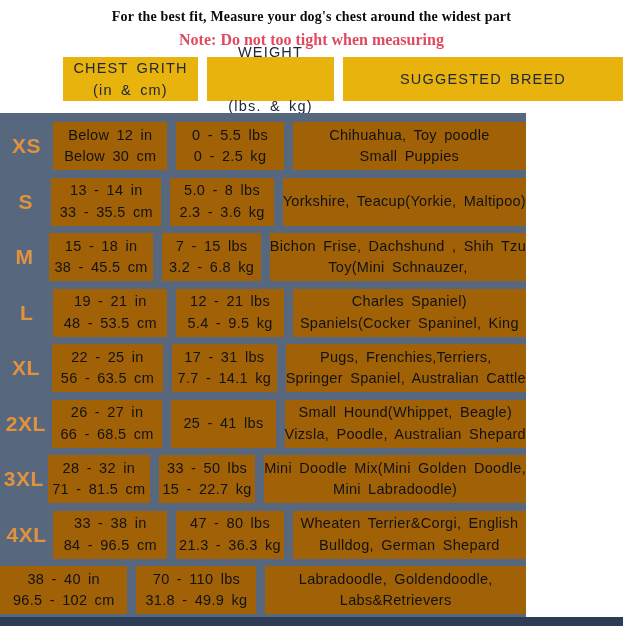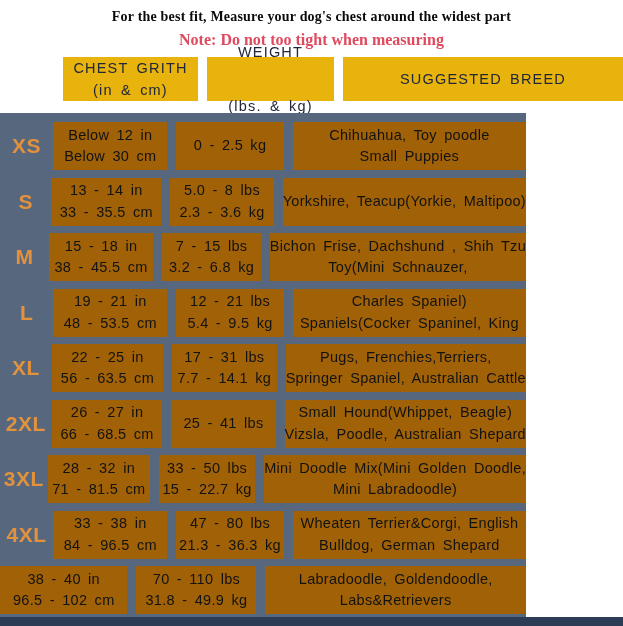--- a/index.html
+++ b/index.html
@@ -70,20 +70,21 @@
 
   <div class="panel">
     <div class="rows">
         <div class="row">
     <div class="size-label">XS</div>
     <div class="cell chest">
             <div>Below 12 in</div>
             <div>Below 30 cm</div>
           </div>
     <div class="cell weight">
+            <div>0 - 5.5 lbs</div>
             <div>0 - 2.5 kg</div>
           </div>
     <div class="cell breed">
             <div>Chihuahua, Toy poodle</div>
             <div>Small Puppies</div>
           </div>
   </div>
         <div class="row">
     <div class="size-label">S</div>
     <div class="cell chest">

